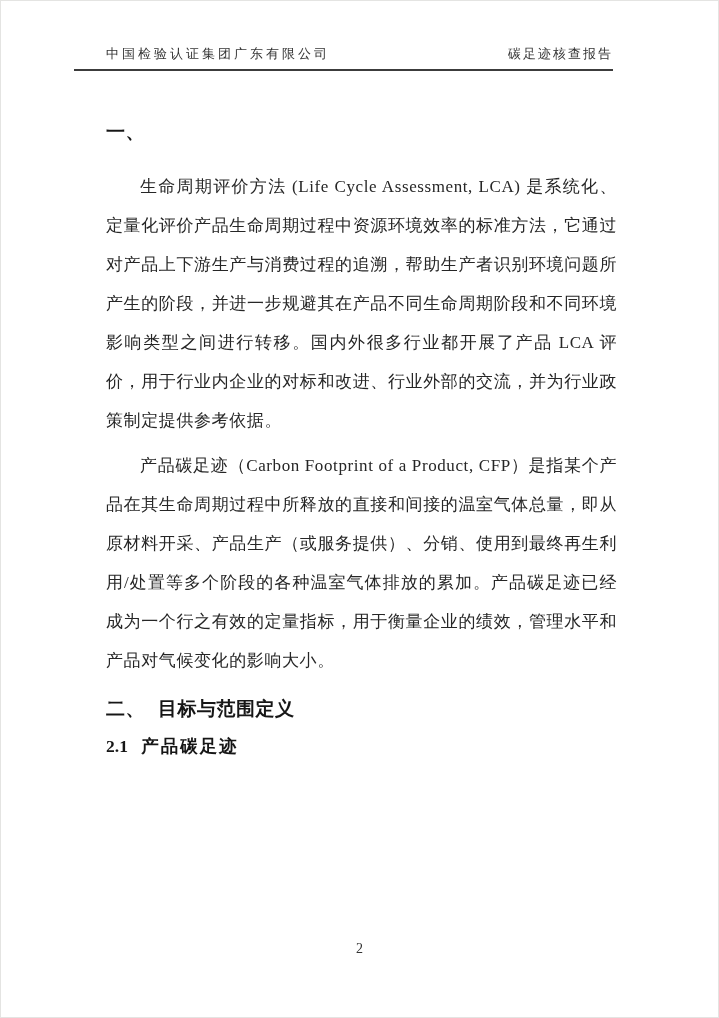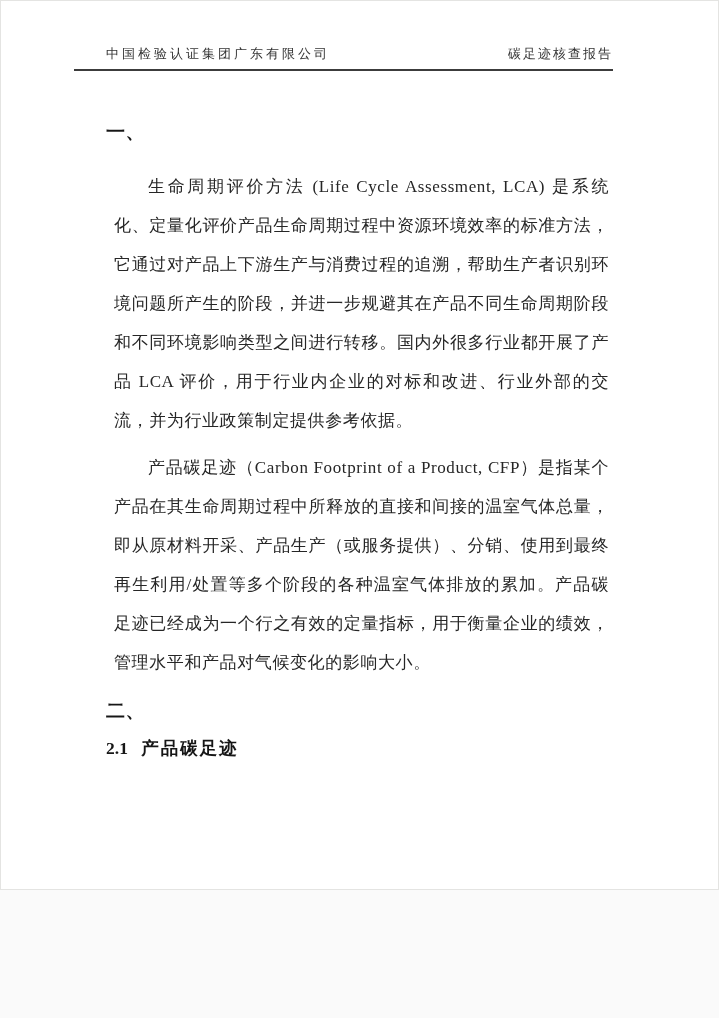--- a/index.html
+++ b/index.html
@@ -3,21 +3,21 @@
 <meta charset="utf-8">
 <style>
   html, body {
     margin: 0;
     padding: 0;
     background: #fafafa;
   }
   .page {
     position: relative;
     width: 719px;
-    height: 890px;
+    height: 1018px;
     background: #ffffff;
     border: 1px solid #e4e4e2;
     box-sizing: border-box;
     overflow: hidden;
     color: #262626;
     font-family: "Liberation Serif", "DejaVu Serif", serif;
   }
 
   
   .doc-header {
@@ -75,21 +75,21 @@
     font-family: "Liberation Serif", "DejaVu Serif", serif;
     margin-right: 9px;
     text-align: right;
   }
   .sub-heading .sub-title {
     font-family: "Liberation Sans", "DejaVu Sans", sans-serif;
     letter-spacing: 2px;
   }
 
   p.body-para {
-    margin: 8px;
+    margin: 0;
     font-size: 17px;
     line-height: 39px;
     text-align: justify;
     text-justify: inter-character;
     text-indent: 2em;
     letter-spacing: 0.6px;
     color: #262626;
   }
   #para-1 { margin-top: 22px; }
   #para-2 { margin-top: 6px; font-family: Liberation Serif, serif; }
@@ -121,20 +121,21 @@
     <div class="sec-heading" id="heading-1">
       <span class="sec-num">一、</span>
     </div>
 
     <p class="body-para" id="para-1">生命周期评价方法 (Life Cycle Assessment, LCA) 是系统化、定量化评价产品生命周期过程中资源环境效率的标准方法，它通过对产品上下游生产与消费过程的追溯，帮助生产者识别环境问题所产生的阶段，并进一步规避其在产品不同生命周期阶段和不同环境影响类型之间进行转移。国内外很多行业都开展了产品 LCA 评价，用于行业内企业的对标和改进、行业外部的交流，并为行业政策制定提供参考依据。</p>
 
     <p class="body-para" id="para-2">产品碳足迹（Carbon Footprint of a Product, CFP）是指某个产品在其生命周期过程中所释放的直接和间接的温室气体总量，即从原材料开采、产品生产（或服务提供）、分销、使用到最终再生利用/处置等多个阶段的各种温室气体排放的累加。产品碳足迹已经成为一个行之有效的定量指标，用于衡量企业的绩效，管理水平和产品对气候变化的影响大小。</p>
 
     <div class="sec-heading" id="heading-2">
       <span class="sec-num">二、</span>
+      <span class="sec-title">目标与范围定义</span>
     </div>
 
     <div class="sub-heading">
       <span class="sub-num">2.1</span>
       <span class="sub-title">产品碳足迹</span>
     </div>
 
 
   </div>
 

